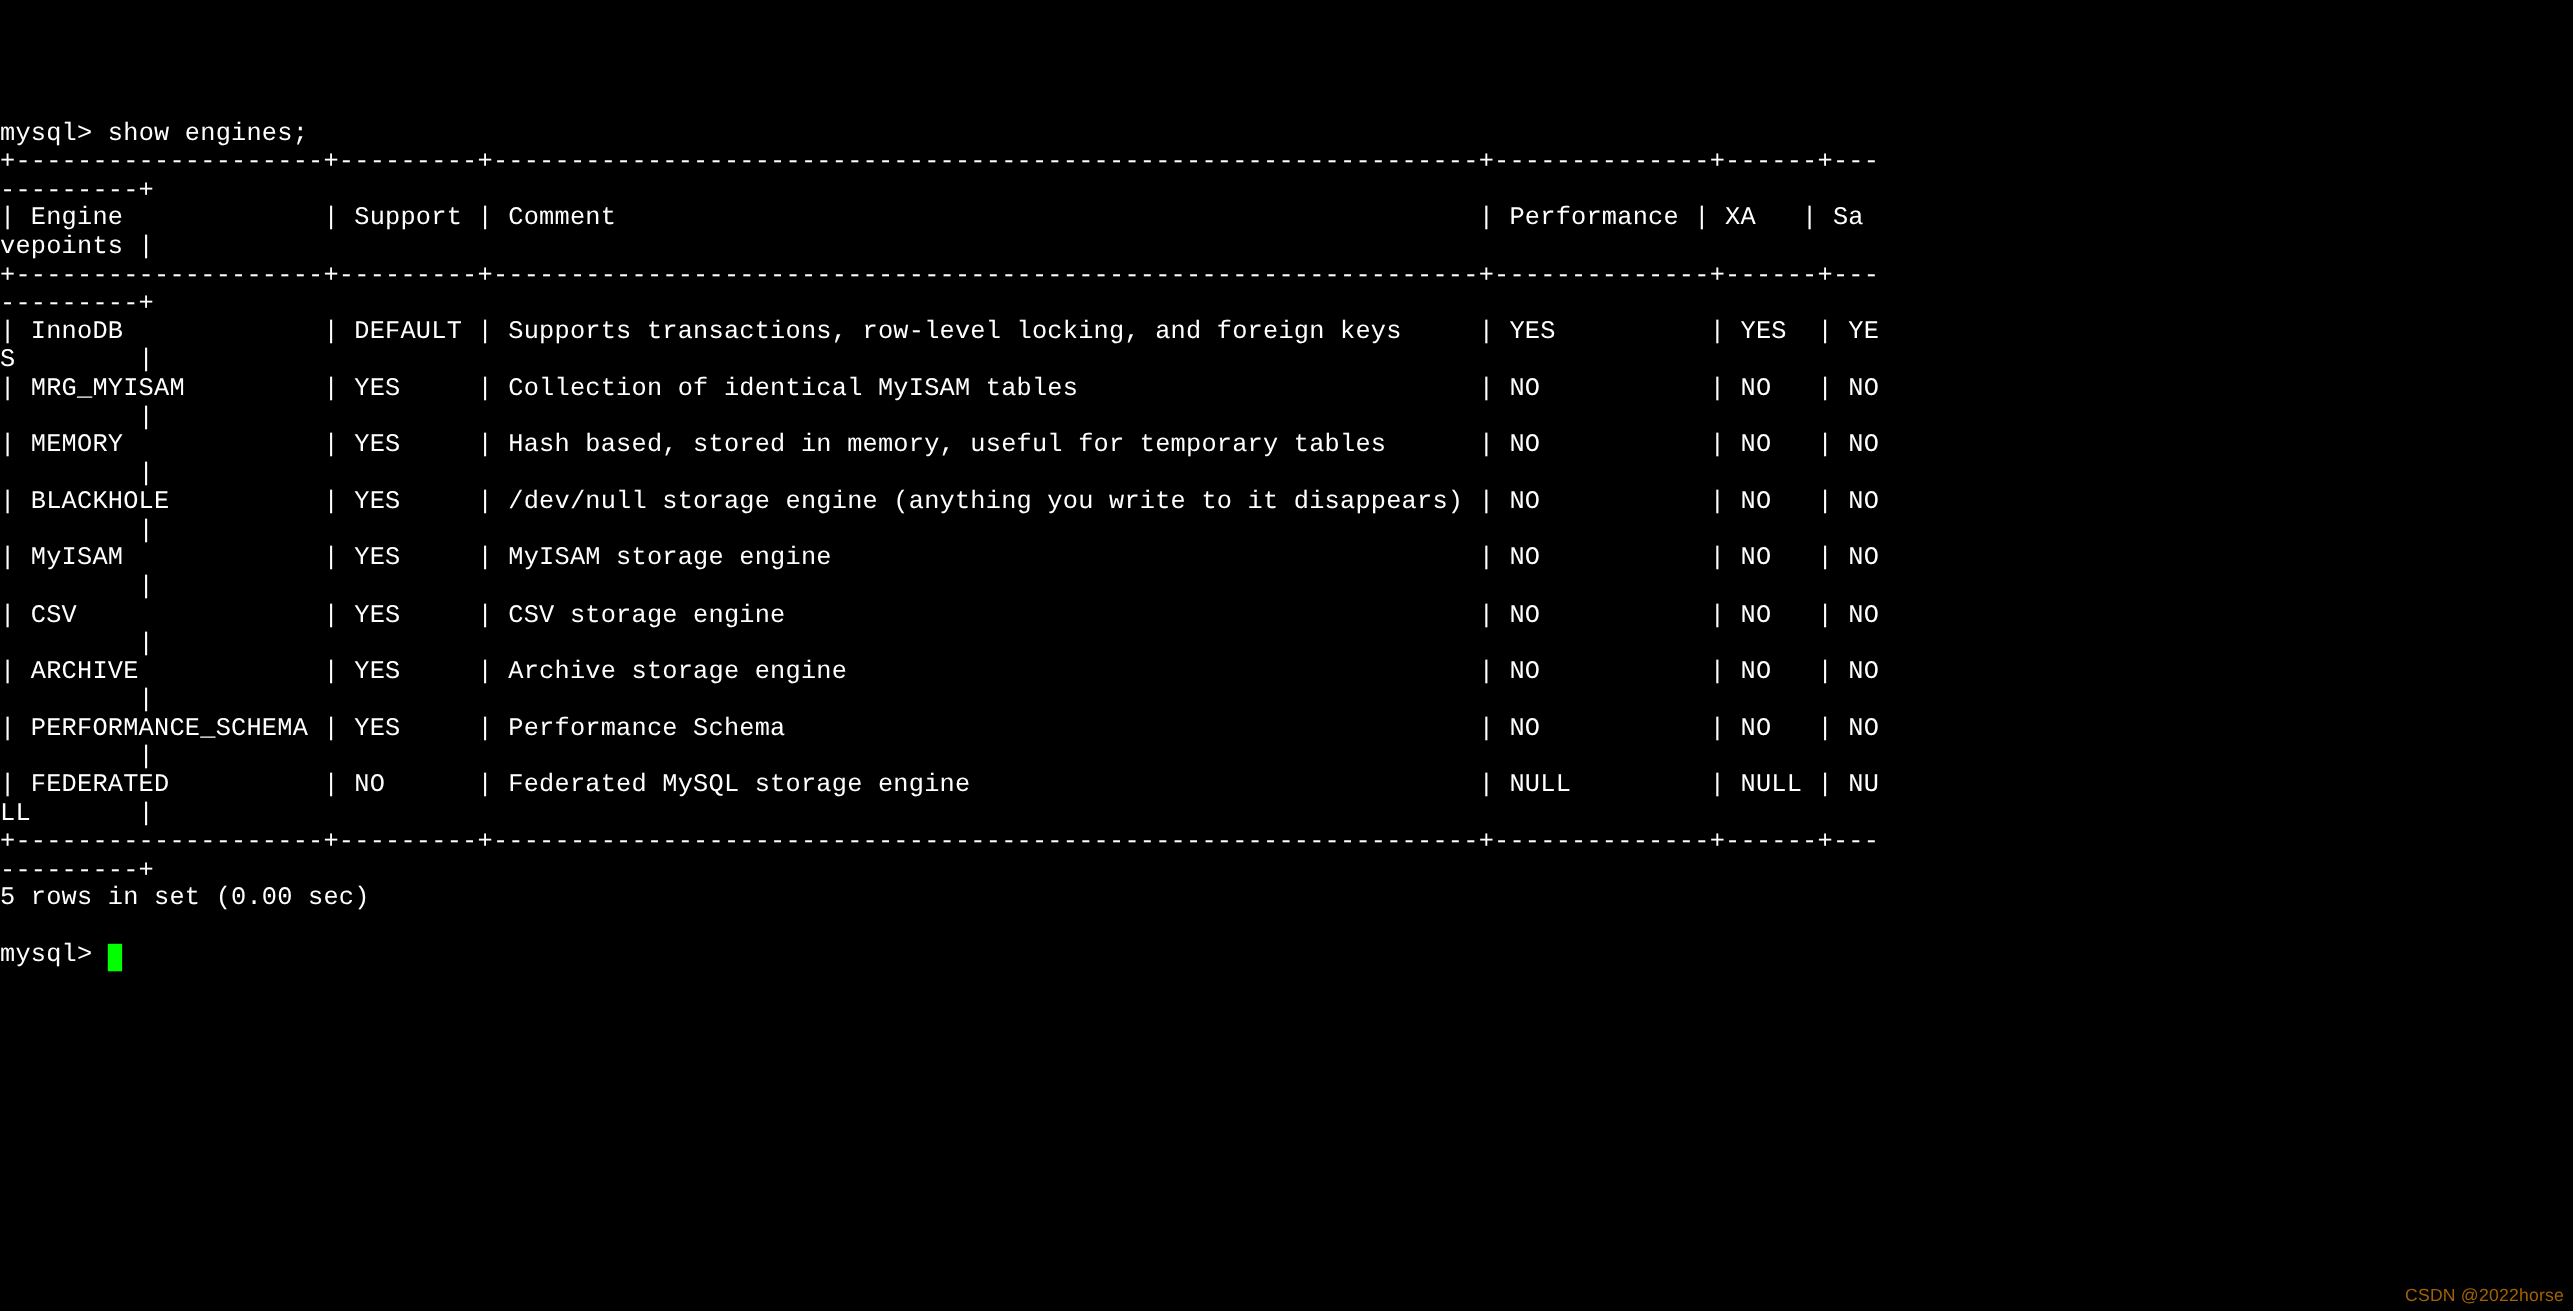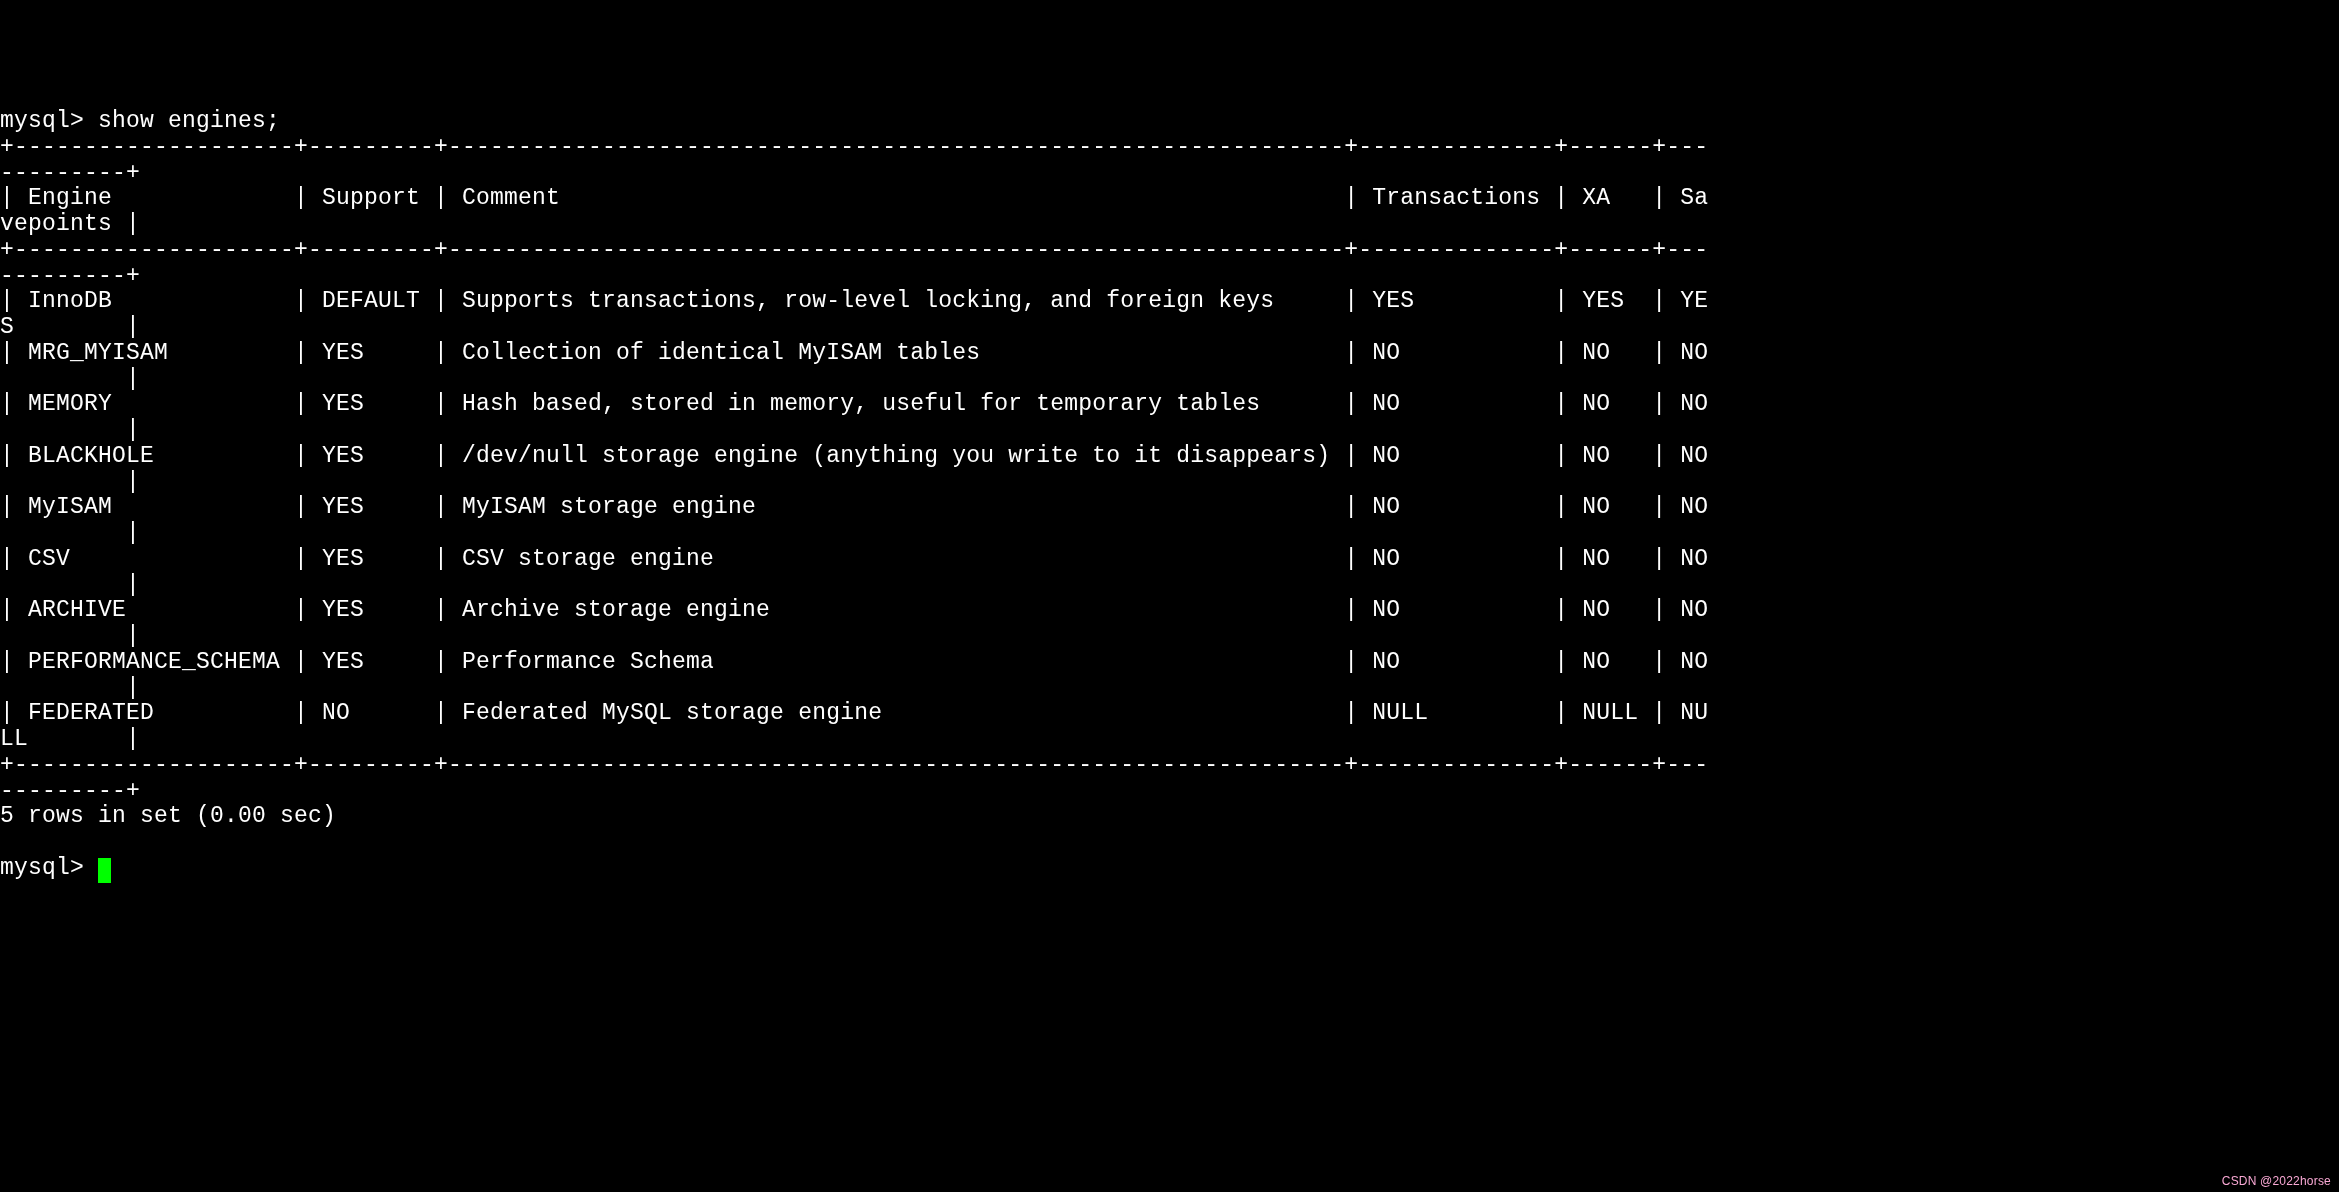--- a/index.html
+++ b/index.html
@@ -29,35 +29,35 @@
       width: 13px;
       height: 25px;
       background: #00ff00;
       vertical-align: text-bottom;
       margin-bottom: -2px;
     }
     .watermark {
       position: absolute;
       bottom: 4px;
       right: 8px;
-      font-size: 12px;
-      color: #f9a8d4;
+      font-size: 16px;
+      color: #a16207;
       font-family: Arial, sans-serif;
       white-space: nowrap;
     }
   </style>
 </head>
 <body>
 
 
 
 <div class="terminal"><span>mysql&gt; </span><span>show engines;</span>
 <span id="divider-top">+--------------------+---------+----------------------------------------------------------------+--------------+------+---
 ---------+</span>
-<span id="header-row">| Engine             | Support | Comment                                                        | Transactions | XA   | Sa
+<span id="header-row">| Engine             | Support | Comment                                                        | Performance | XA   | Sa
 vepoints |</span>
 <span id="divider-mid">+--------------------+---------+----------------------------------------------------------------+--------------+------+---
 ---------+</span>
 <span id="data-rows">| InnoDB             | DEFAULT | Supports transactions, row-level locking, and foreign keys     | YES          | YES  | YE
 S        |
 | MRG_MYISAM         | YES     | Collection of identical MyISAM tables                          | NO           | NO   | NO
          |
 | MEMORY             | YES     | Hash based, stored in memory, useful for temporary tables      | NO           | NO   | NO
          |
 | BLACKHOLE          | YES     | /dev/null storage engine (anything you write to it disappears) | NO           | NO   | NO

